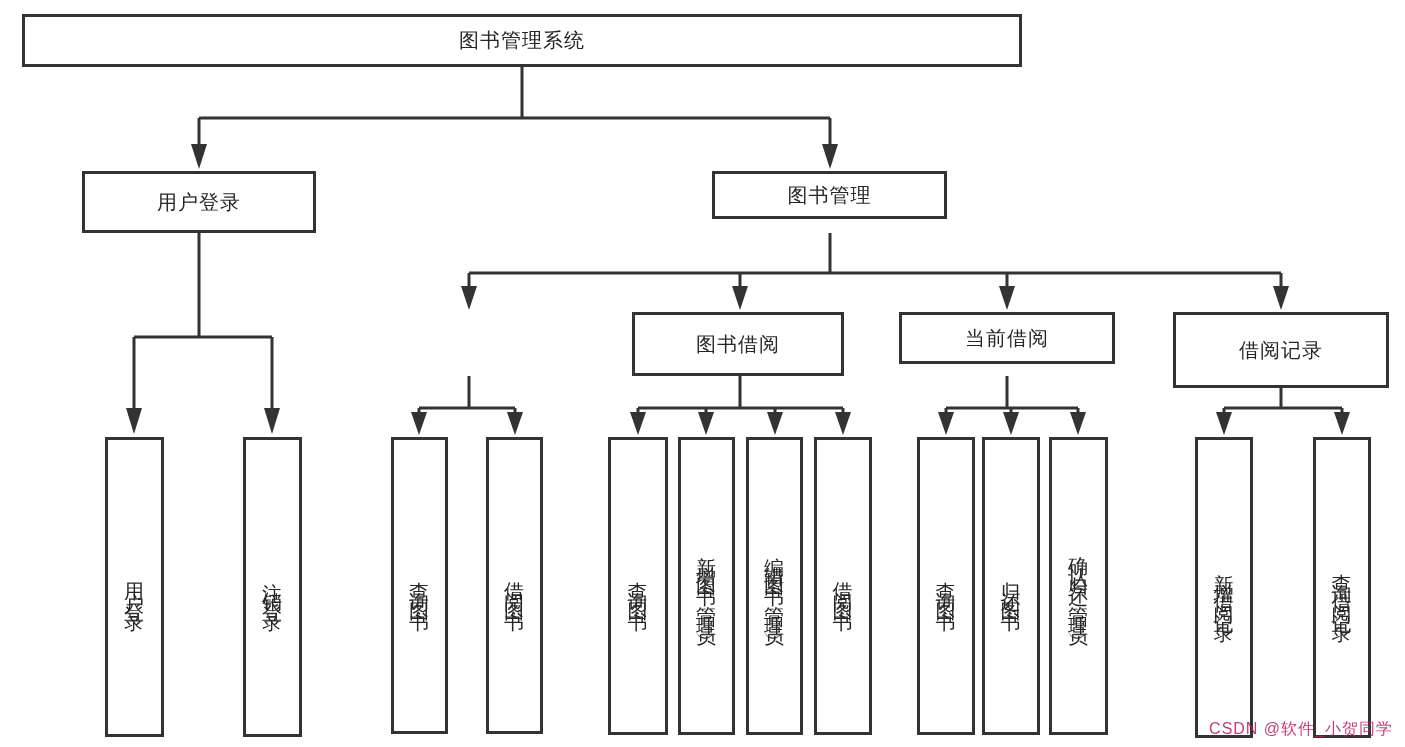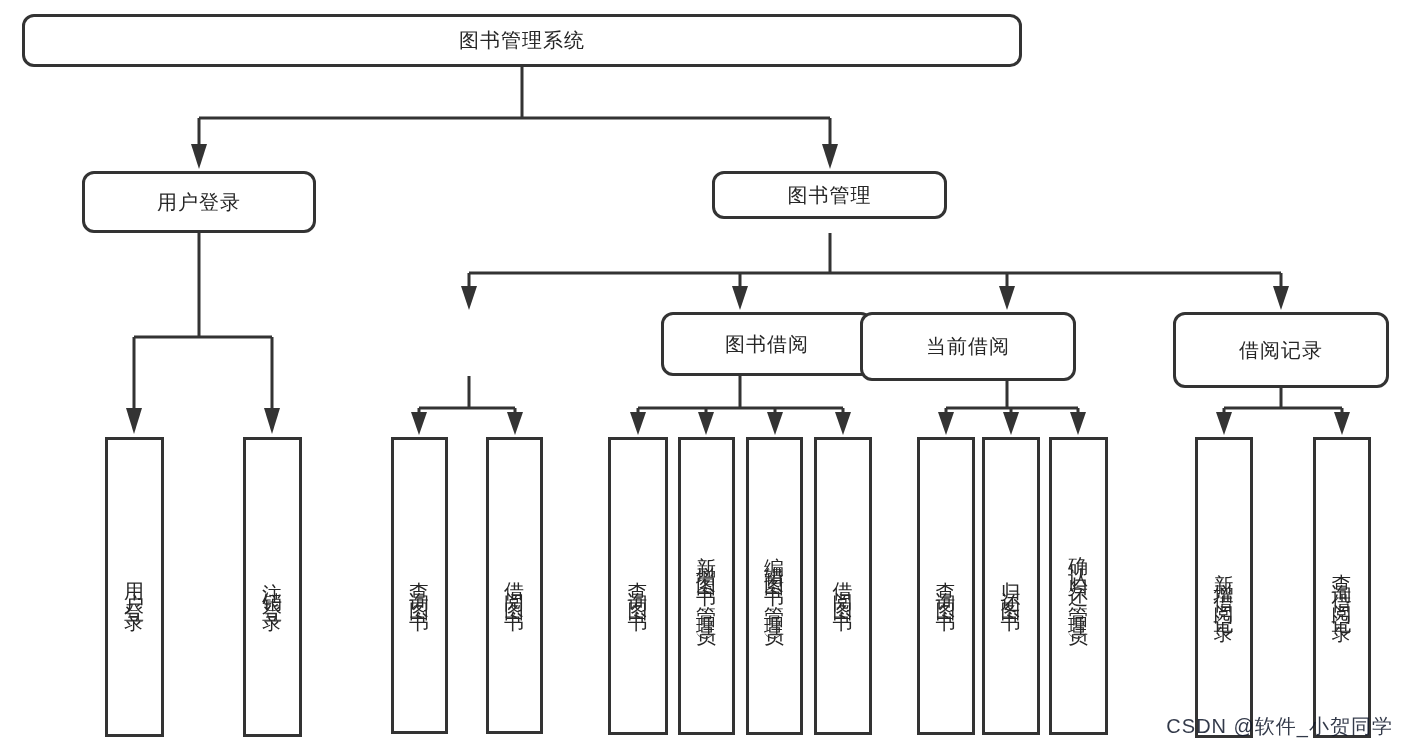--- a/index.html
+++ b/index.html
@@ -29,36 +29,35 @@
     color: #262626;
     display: flex;
     align-items: center;
     justify-content: center;
     z-index: 2;
   }
   .h-node {
     font-size: 20px;
     letter-spacing: 1px;
     text-align: center;
-    border-radius: 12px;
   }
   .v-node {
     writing-mode: vertical-rl;
     text-orientation: mixed;
     font-size: 20px;
     letter-spacing: 10px;
     line-height: 1;
     text-align: center;
   }
   .watermark {
     position: absolute;
     right: 12px;
     bottom: 7px;
-    font-size: 20px;
-    color: #0f172a;
+    font-size: 16px;
+    color: #be185d;
     opacity: 0.85;
     letter-spacing: 1px;
     z-index: 3;
     white-space: nowrap;
   }
 </style>
 </head>
 <body>
 
 <div class="diagram">
@@ -101,22 +100,22 @@
       <polygon points="1216,412 1232,412 1224,435"></polygon>
       <polygon points="1334,412 1350,412 1342,435"></polygon>
     </g>
   </svg>
 
   <div class="node h-node" style="left:22px; top:14px; width:1000px; height:53px">图书管理系统</div>
 
   <div class="node h-node" style="left:82px; top:171px; width:234px; height:62px">用户登录</div>
   <div class="node h-node" style="left:712px; top:171px; width:235px; height:48px">图书管理</div>
 
-  <div class="node h-node" style="left:661px; top:312px; width:212px; height:64px">图书借阅</div>
-  <div class="node h-node" style="left:860px; top:312px; width:216px; height:69px">当前借阅</div>
+  <div class="node h-node" style="left:632px; top:312px; width:212px; height:64px">图书借阅</div>
+  <div class="node h-node" style="left:899px; top:312px; width:216px; height:52px">当前借阅</div>
   <div class="node h-node" style="left:1173px; top:312px; width:216px; height:76px">借阅记录</div>
 
   <div class="node v-node" style="left:105px; top:437px; width:59px; height:300px">用户登录</div>
   <div class="node v-node" style="left:243px; top:437px; width:59px; height:300px">注销登录</div>
 
   <div class="node v-node" style="left:391px; top:437px; width:57px; height:297px">查询图书</div>
   <div class="node v-node" style="left:486px; top:437px; width:57px; height:297px">借阅图书</div>
 
   <div class="node v-node" style="left:608px; top:437px; width:60px; height:298px">查询图书</div>
   <div class="node v-node" style="left:678px; top:437px; width:57px; height:298px">新增图书（管理员）</div>

